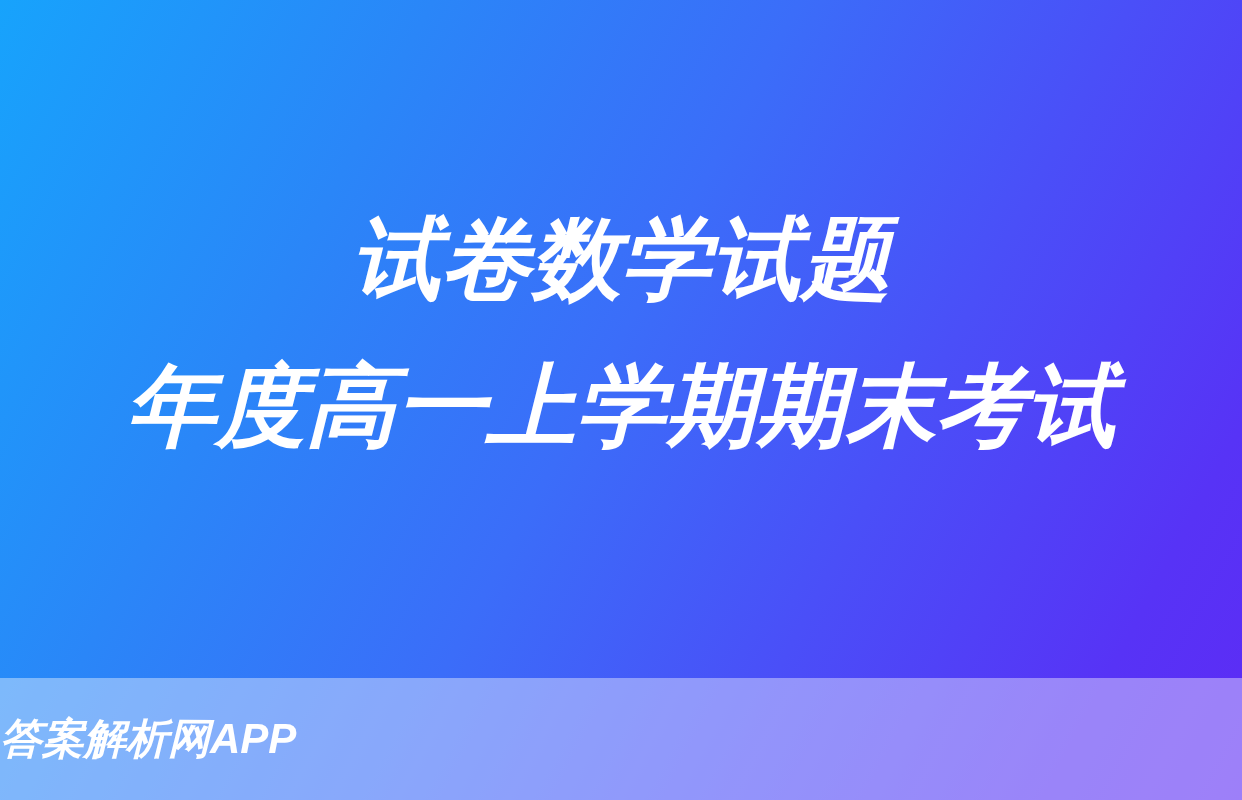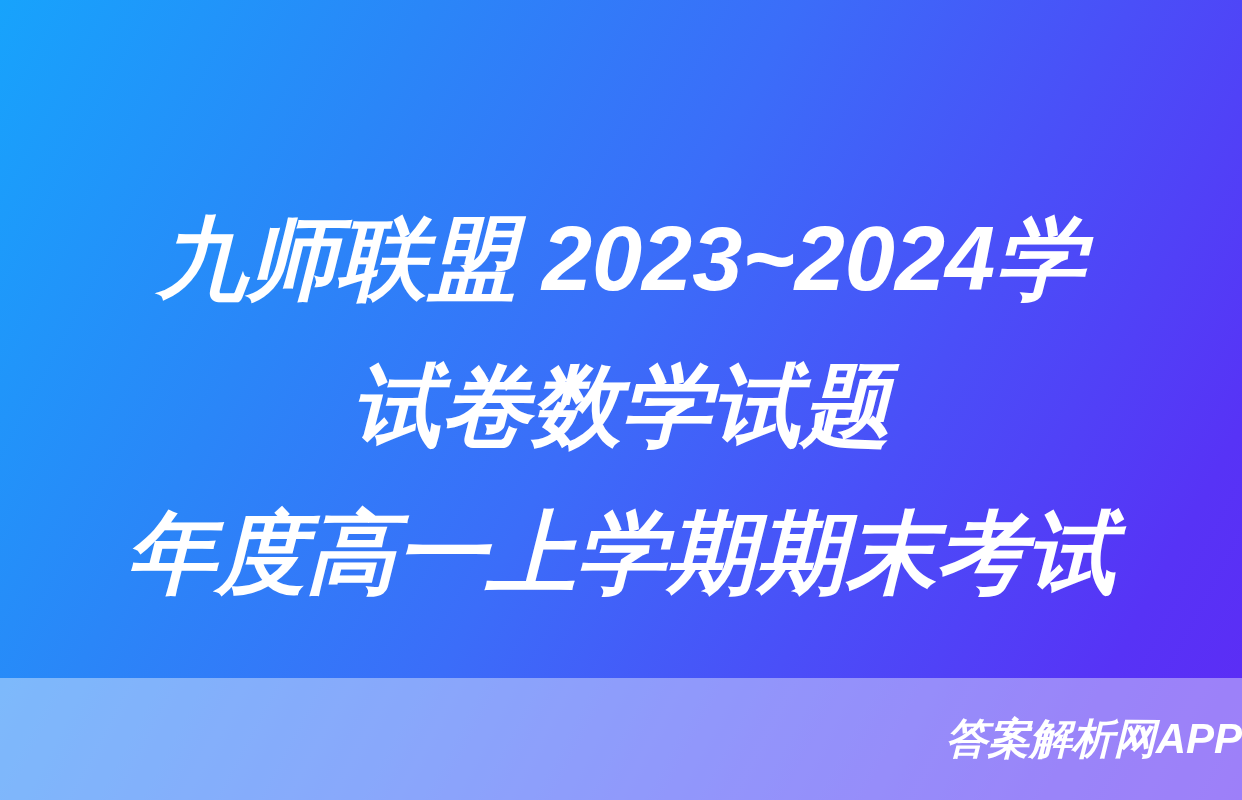--- a/index.html
+++ b/index.html
@@ -50,40 +50,39 @@
   
   #footer-band {
     position: absolute;
     left: 0;
     right: 0;
     top: 678px;
     height: 122px;
     background: rgba(255, 255, 255, 0.40);
     display: flex;
     align-items: center;
-    justify-content: flex-end;
+    justify-content: flex-start;
   }
 
   #footer-label {
     color: #ffffff;
     font-size: 42px;
     font-weight: 700;
     font-style: italic;
     line-height: 1;
     letter-spacing: 0px;
     white-space: nowrap;
   }
 </style>
 </head>
 <body>
 
 <div id="banner">
 
   <div id="title-block">
-    <span class="title-line">九师联盟 2023~2024学</span>
     <span class="title-line">试卷数学试题</span>
     <span class="title-line">年度高一上学期期末考试</span>
   </div>
 
   <div id="footer-band">
     <span id="footer-label">答案解析网APP</span>
   </div>
 
 </div>
 

